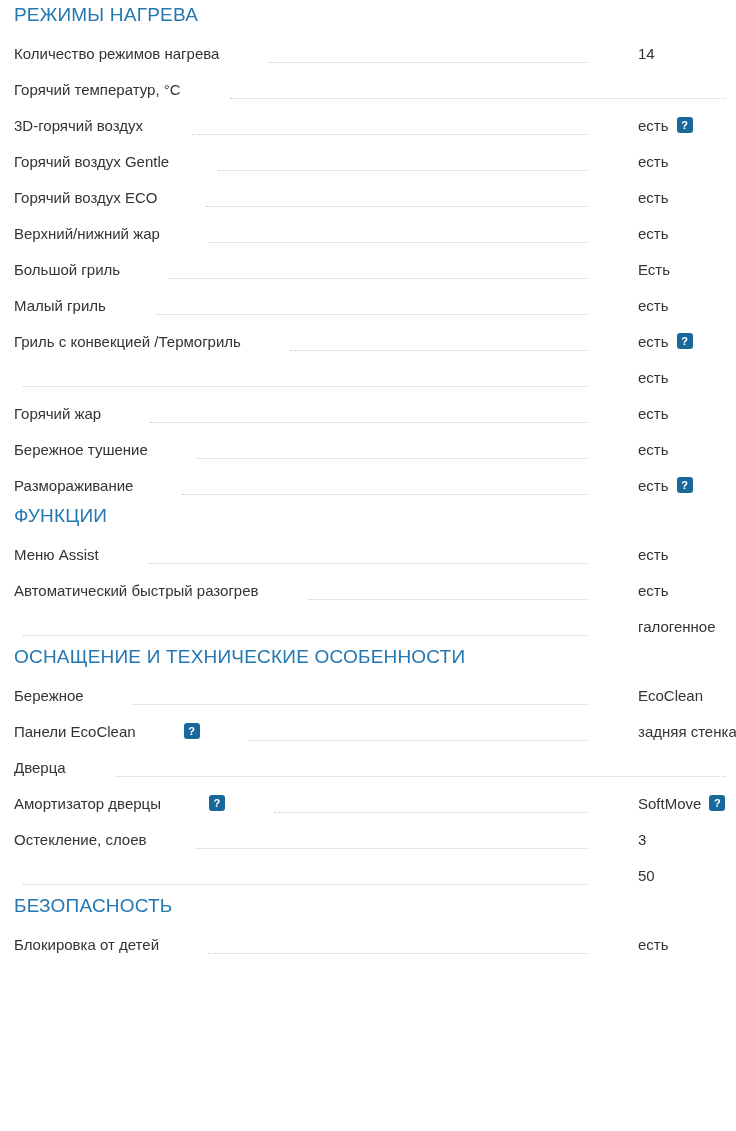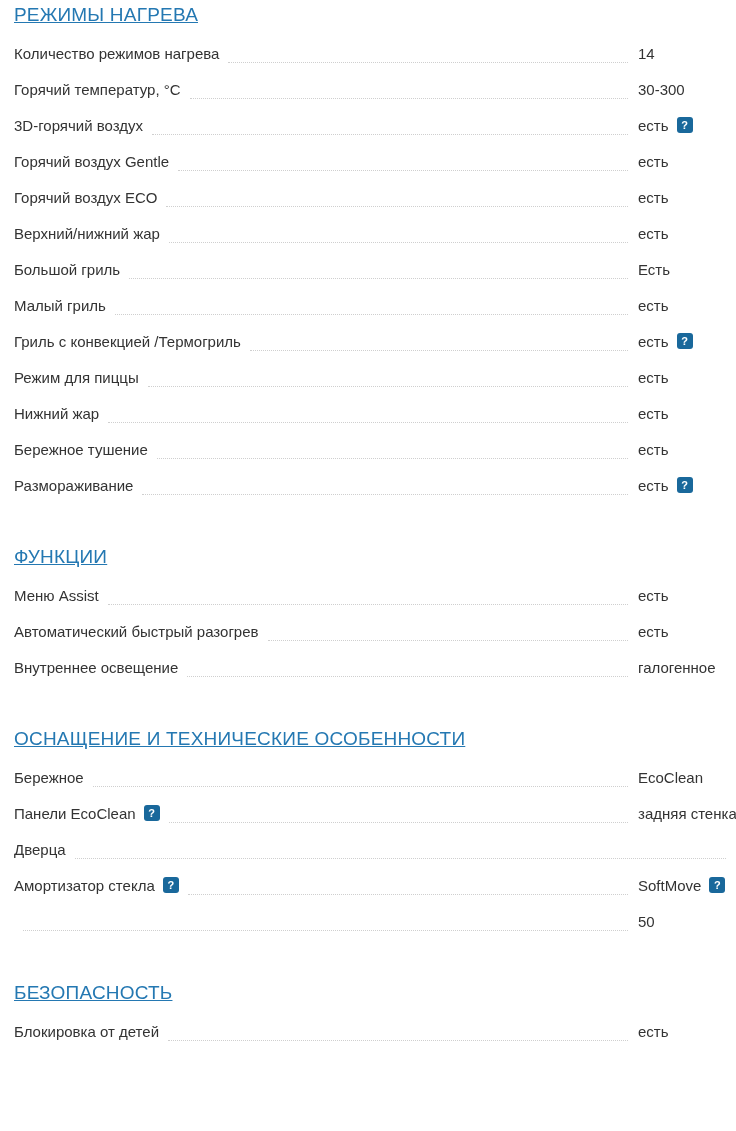--- a/index.html
+++ b/index.html
@@ -15,28 +15,27 @@
     width:736px;height:1131px;overflow:hidden;
     font-family:"Liberation Sans","DejaVu Sans",sans-serif;
     color:var(--text-color);
   }
   .page{width:736px;padding-left:14px;padding-top:3px;}
   .spec-section{display:block;}
   .section-title{
     font-size:19px;line-height:23px;font-weight:400;
     color:var(--heading-color);
     letter-spacing:0.2px;
-    text-decoration:underline;
-  }
-  .spec-section + .spec-section .section-title{margin-top:41px;}
+  }
+  .spec-section + .spec-section .section-title{}
   .rows{margin-top:10px;}
   .spec-row{
     display:flex;align-items:baseline;
     height:36px;line-height:36px;
-    font-size:15px;white-space:nowrap;
+    font-size:15px;white-space:nowrap;gap:40px;
   }
   .spec-label{flex:none;color:var(--text-color);}
   .leader{
     flex:1 1 auto;display:inline-block;
     border-bottom:1px dotted var(--leader-color);
     margin:0 10px 0 9px;
     transform:translateY(4px);
     min-width:10px;
   }
   .value-cell{
@@ -68,23 +67,20 @@
         <div class="spec-row">
           <span class="spec-label">Количество режимов нагрева</span>
           <span class="leader"></span>
           <span class="value-cell">
             <span class="spec-value">14</span>
           </span>
         </div>
         <div class="spec-row">
           <span class="spec-label">Горячий температур, °С</span>
           <span class="leader"></span>
-          <span class="value-cell">
-            <span class="spec-value">30-300</span>
-          </span>
         </div>
         <div class="spec-row">
           <span class="spec-label">3D-горячий воздух</span>
           <span class="leader"></span>
           <span class="value-cell">
             <span class="spec-value">есть</span>
             <button class="help-btn">?</button>
           </span>
         </div>
         <div class="spec-row">
@@ -124,28 +120,27 @@
         </div>
         <div class="spec-row">
           <span class="spec-label">Гриль с конвекцией /Термогриль</span>
           <span class="leader"></span>
           <span class="value-cell">
             <span class="spec-value">есть</span>
             <button class="help-btn">?</button>
           </span>
         </div>
         <div class="spec-row">
-          <span class="spec-label">Режим для пиццы</span>
-          <span class="leader"></span>
-          <span class="value-cell">
-            <span class="spec-value">есть</span>
-          </span>
-        </div>
-        <div class="spec-row">
-          <span class="spec-label">Нижний жар</span>
+          <span class="leader"></span>
+          <span class="value-cell">
+            <span class="spec-value">есть</span>
+          </span>
+        </div>
+        <div class="spec-row">
+          <span class="spec-label">Горячий жар</span>
           <span class="leader"></span>
           <span class="value-cell">
             <span class="spec-value">есть</span>
           </span>
         </div>
         <div class="spec-row">
           <span class="spec-label">Бережное тушение</span>
           <span class="leader"></span>
           <span class="value-cell">
             <span class="spec-value">есть</span>
@@ -172,21 +167,20 @@
           </span>
         </div>
         <div class="spec-row">
           <span class="spec-label">Автоматический быстрый разогрев</span>
           <span class="leader"></span>
           <span class="value-cell">
             <span class="spec-value">есть</span>
           </span>
         </div>
         <div class="spec-row">
-          <span class="spec-label">Внутреннее освещение</span>
           <span class="leader"></span>
           <span class="value-cell">
             <span class="spec-value">галогенное</span>
           </span>
         </div>
       </div>
     </section>
     <section class="spec-section">
       <h2 class="section-title">ОСНАЩЕНИЕ И ТЕХНИЧЕСКИЕ ОСОБЕННОСТИ</h2>
       <div class="rows">
@@ -203,26 +197,33 @@
           <span class="leader"></span>
           <span class="value-cell">
             <span class="spec-value">задняя стенка</span>
           </span>
         </div>
         <div class="spec-row">
           <span class="spec-label">Дверца</span>
           <span class="leader"></span>
         </div>
         <div class="spec-row">
-          <span class="spec-label">Амортизатор стекла</span>
+          <span class="spec-label">Амортизатор дверцы</span>
           <button class="help-btn">?</button>
           <span class="leader"></span>
           <span class="value-cell">
             <span class="spec-value">SoftMove</span>
             <button class="help-btn">?</button>
+          </span>
+        </div>
+        <div class="spec-row">
+          <span class="spec-label">Остекление, слоев</span>
+          <span class="leader"></span>
+          <span class="value-cell">
+            <span class="spec-value">3</span>
           </span>
         </div>
         <div class="spec-row">
           <span class="leader"></span>
           <span class="value-cell">
             <span class="spec-value">50</span>
           </span>
         </div>
       </div>
     </section>

